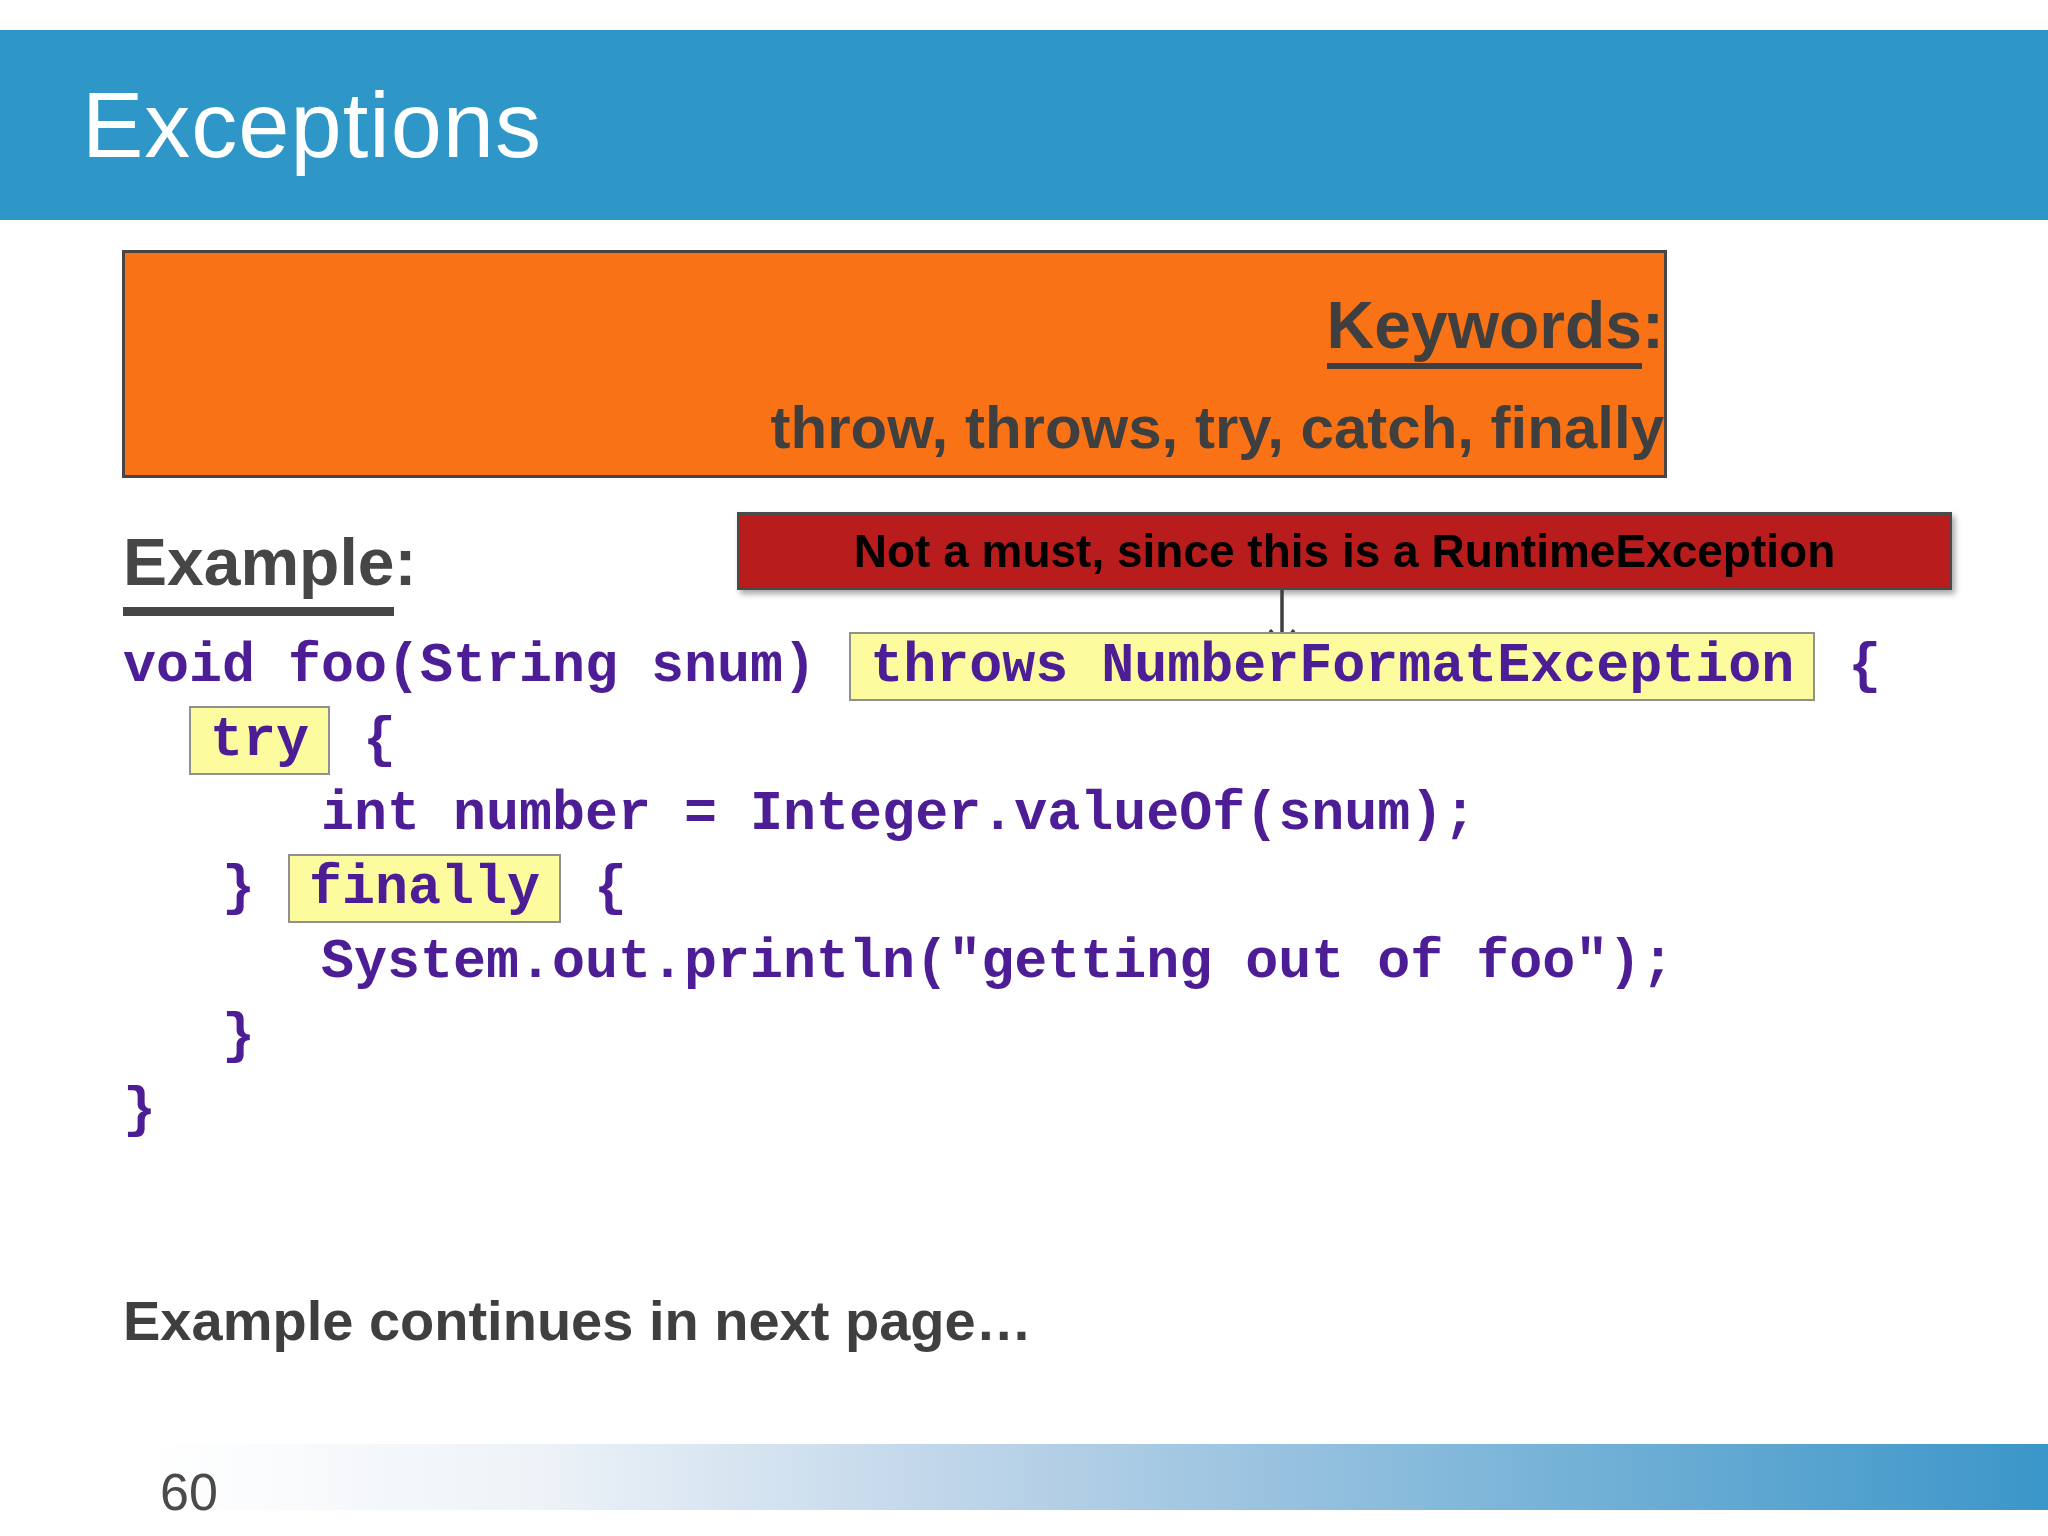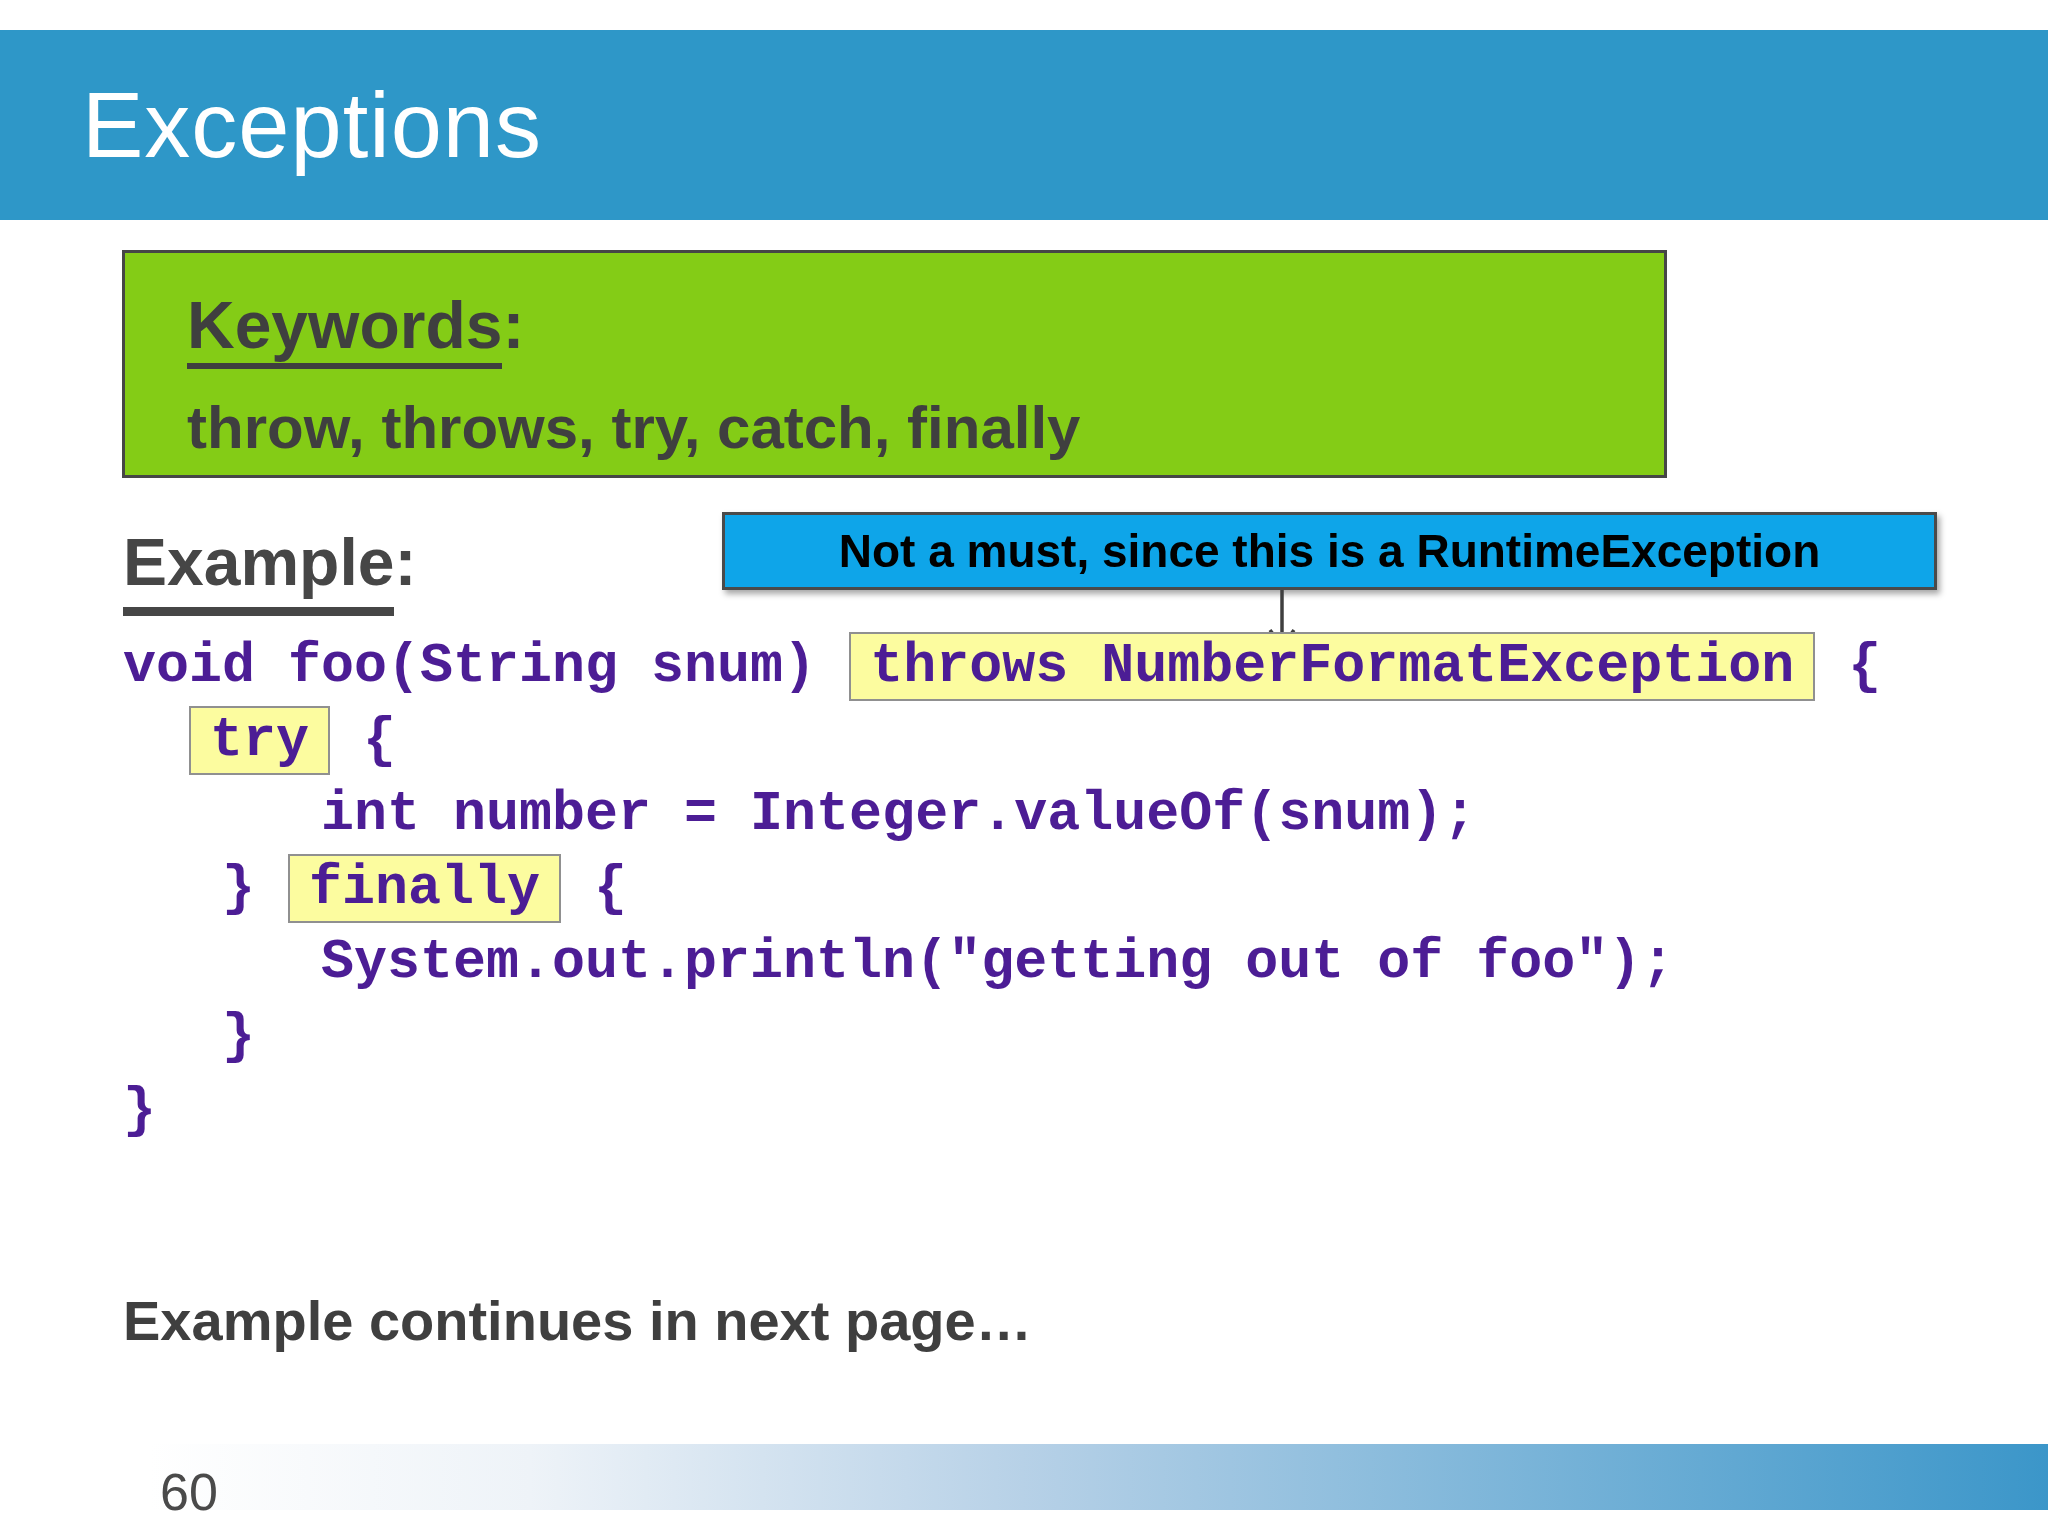--- a/index.html
+++ b/index.html
@@ -13,36 +13,36 @@
     background:#2e97c8;
   }
   .title-text{
     position:absolute;left:82px;top:0;height:190px;line-height:190px;
     font-size:92px;font-weight:400;color:#ffffff;letter-spacing:1px;
     white-space:nowrap;
   }
   
   .keywords-box{
     position:absolute;left:122px;top:250px;width:1545px;height:228px;
-    box-sizing:border-box;border:3px solid #464646;background:#84cc16;
-    padding:34px 0 0 62px;color:#3f3f3f;
+    box-sizing:border-box;border:3px solid #464646;background:#f97316;
+    padding:34px 0 0 62px;color:#3f3f3f;text-align:right;
   }
   .keywords-title{font-size:66px;font-weight:bold;line-height:1.18;white-space:nowrap;}
   .keywords-title .uline{border-bottom:6px solid #3f3f3f;padding-bottom:1px;}
   .keywords-body{font-size:60px;font-weight:bold;margin-top:28px;white-space:nowrap;}
   
   .example-heading{
     position:absolute;left:123px;top:524px;font-size:66px;font-weight:bold;
     color:#464646;white-space:nowrap;
   }
   .example-heading .uline{border-bottom:9px solid #464646;padding-bottom:8px;}
   
   .callout{
-    position:absolute;left:722px;top:512px;width:1215px;height:78px;
-    box-sizing:border-box;border:3px solid #4a4a4a;background:#0ea5e9;
+    position:absolute;left:737px;top:512px;width:1215px;height:78px;
+    box-sizing:border-box;border:3px solid #4a4a4a;background:#b91c1c;
     box-shadow:3px 4px 6px rgba(0,0,0,0.35);
     text-align:center;line-height:72px;font-size:46px;font-weight:bold;color:#000000;
     white-space:nowrap;
   }
   .callout-arrow{position:absolute;left:1262px;top:590px;width:40px;height:60px;}
   
   .code-block{
     position:absolute;left:123px;top:630px;
     font-family:"Liberation Mono",monospace;font-weight:bold;
     font-size:55px;line-height:74px;color:#4c1d95;

